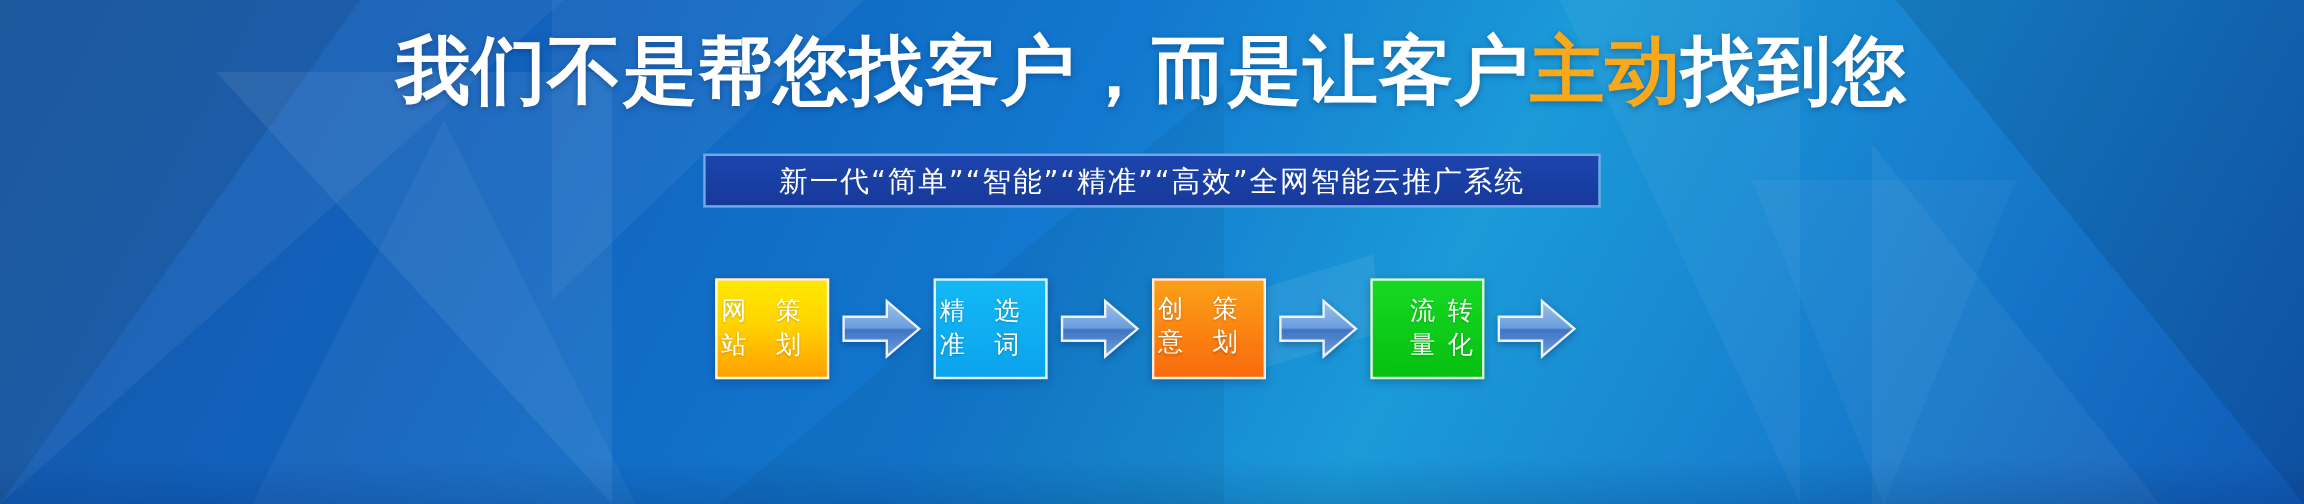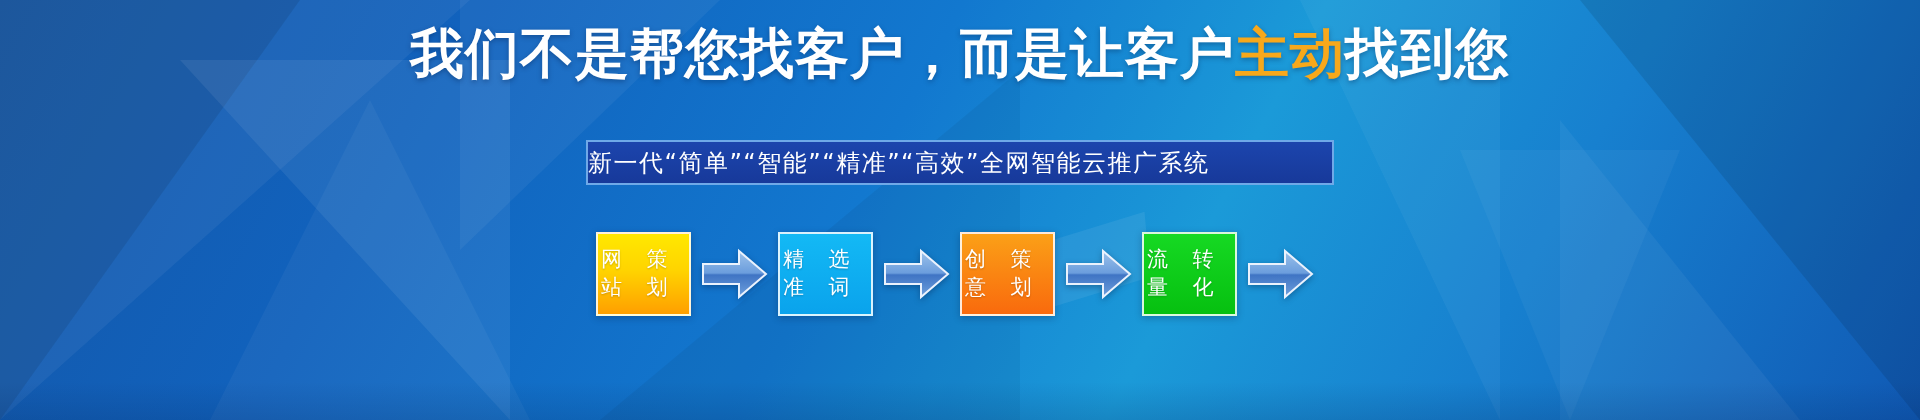--- a/index.html
+++ b/index.html
@@ -24,40 +24,40 @@
   .s8{right:420px;top:0;width:0;height:0;border-right:200px solid rgba(255,255,255,.045);border-bottom:420px solid transparent;}
   .s9{left:1030px;top:230px;width:120px;height:64px;background:rgba(255,255,255,.07);transform:rotate(-17deg) skewX(-12deg);}
   .s10{left:210px;top:100px;width:0;height:0;border-left:160px solid transparent;border-right:160px solid transparent;border-bottom:320px solid rgba(255,255,255,.045);}
   .s11{right:240px;top:150px;width:0;height:0;border-left:110px solid transparent;border-right:110px solid transparent;border-top:270px solid rgba(255,255,255,.04);}
   .s12{left:0;bottom:0;width:1920px;height:38px;background:linear-gradient(180deg,rgba(0,0,0,0) 0%,rgba(0,30,80,.16) 100%);}
 
   
   .headline{
     position:absolute;left:0;right:0;top:22px;
     text-align:center;
-    font-size:54px;
+    font-size:62px;
     font-weight:bold;
     letter-spacing:1px;
     line-height:1.18;
     white-space:nowrap;
     color:#ffffff;
     text-shadow:0 2px 5px rgba(0,25,70,.35);
   }
   .headline .hl{color:#f7a81b;}
 
   
   .subbar{
     position:absolute;
     left:50%;transform:translateX(-50%);
-    top:140px;
+    top:128px;
     width:748px;height:45px;
     box-sizing:border-box;
     background:linear-gradient(180deg,#1c45ad 0%,#17399a 100%);
     border:2px solid #6fa9e8;
-    display:flex;align-items:center;
+    display:flex;align-items:center;justify-content:center;
   }
   .subbar span{
     color:#ffffff;
     font-size:24px;
     letter-spacing:1.5px;
     white-space:nowrap;
   }
 
   
   .flow{
@@ -77,22 +77,22 @@
     font-size:21px;
     line-height:1.32;
     letter-spacing:3px;
     text-shadow:0 1px 2px rgba(0,0,0,.22);
     box-shadow:0 2px 7px rgba(0,20,60,.28);
   }
   .card .ln{display:block;padding-left:3px;}
 
   .c1{background:linear-gradient(180deg,#ffe800 0%,#ffd400 45%,#ff9f00 100%);}
   .c2{background:linear-gradient(180deg,#13b9f5 0%,#0aa3ec 100%);}
-  .c3{background:linear-gradient(180deg,#fba017 0%,#f96a0d 100%);}
-  .c4{background:linear-gradient(180deg,#16d923 0%,#06c010 100%);}
+  .c3{background:linear-gradient(180deg,#fba017 0%,#f96a0d 100%);font-family:Liberation Mono, monospace;}
+  .c4{background:linear-gradient(180deg,#16d923 0%,#06c010 100%);padding-left:28px;}
   .c5{background:linear-gradient(180deg,#18e2c4 0%,#0ccfb4 100%);}
 
   .arrow{
     width:67px;height:52px;
     margin:0 10px;
     position:relative;
     flex:0 0 auto;
   }
   .arrow svg{display:block;width:67px;height:52px;
     filter:drop-shadow(0 2px 3px rgba(0,20,60,.35));}

